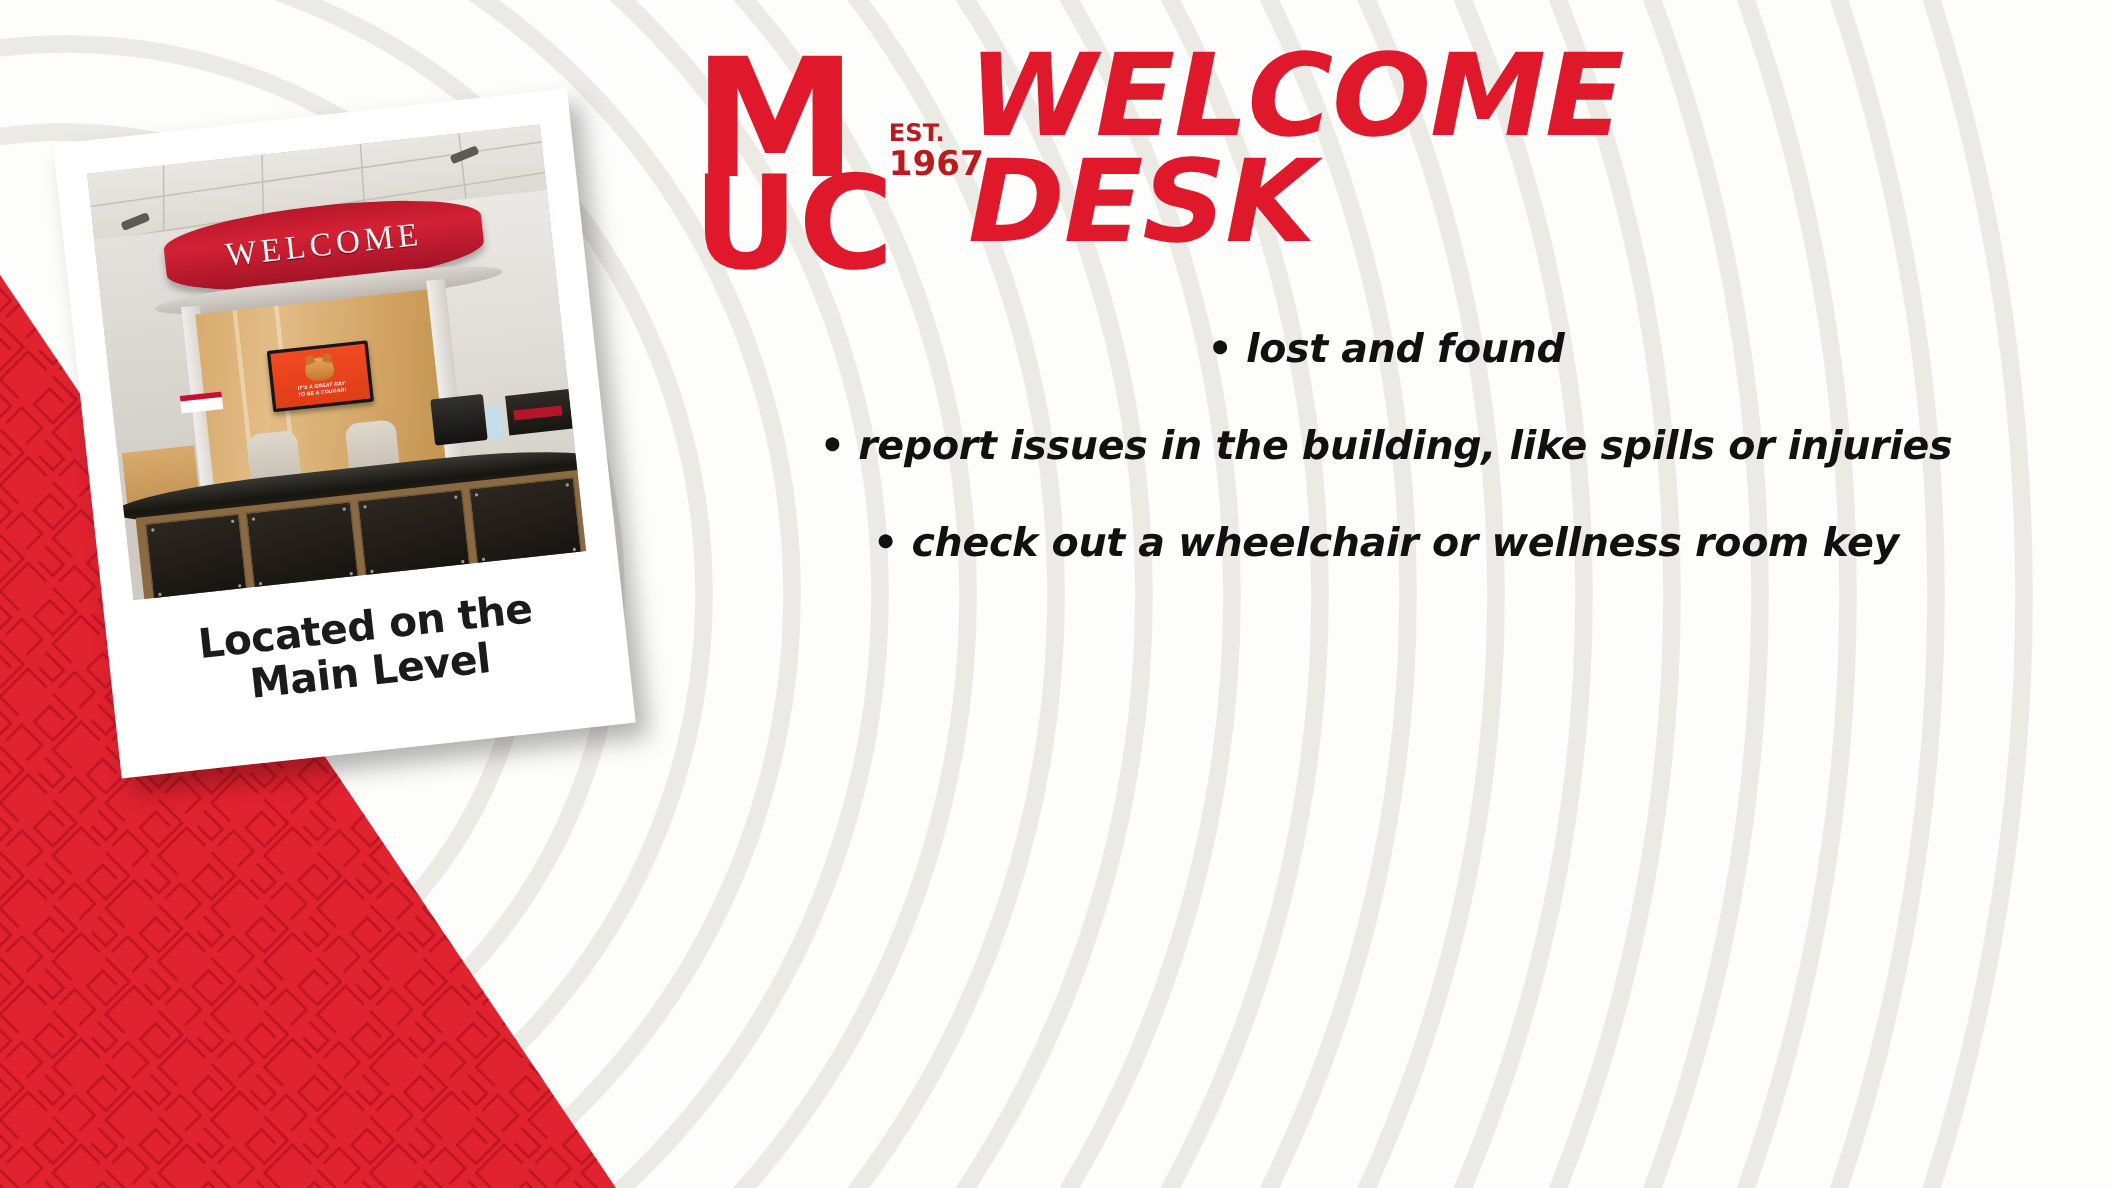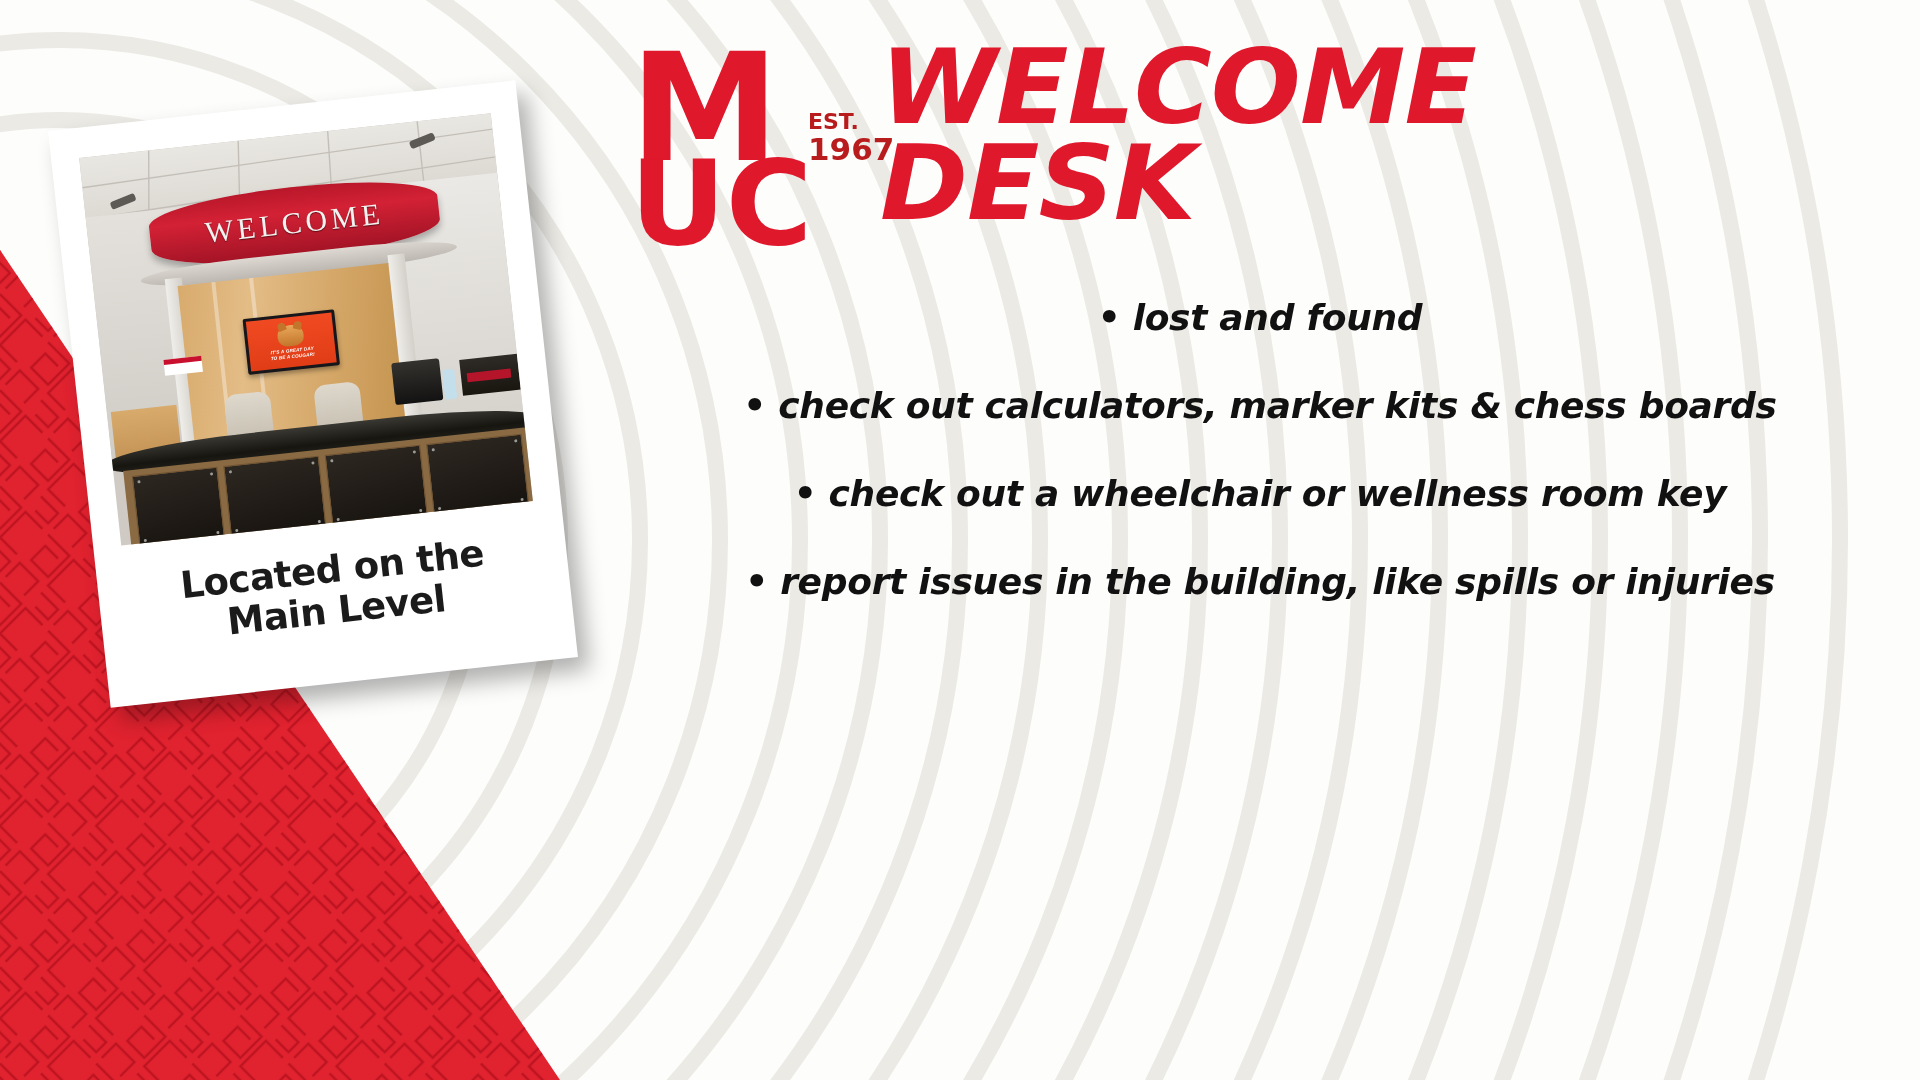--- a/index.html
+++ b/index.html
@@ -371,26 +371,22 @@
       </div>
     </div>
 
     <div class="bullets">
       <div class="bullet">
         <span>•</span>
         <span>lost and found</span>
       </div>
       <div class="bullet">
         <span>•</span>
-        <span>check out calculators, marker kits &amp; chess boards</span>
+        <span>report issues in the building, like spills or injuries</span>
       </div>
       <div class="bullet">
         <span>•</span>
         <span>check out a wheelchair or wellness room key</span>
       </div>
-      <div class="bullet">
-        <span>•</span>
-        <span>report issues in the building, like spills or injuries</span>
-      </div>
     </div>
 
   </div>
 </div>
 
 </body></html>

